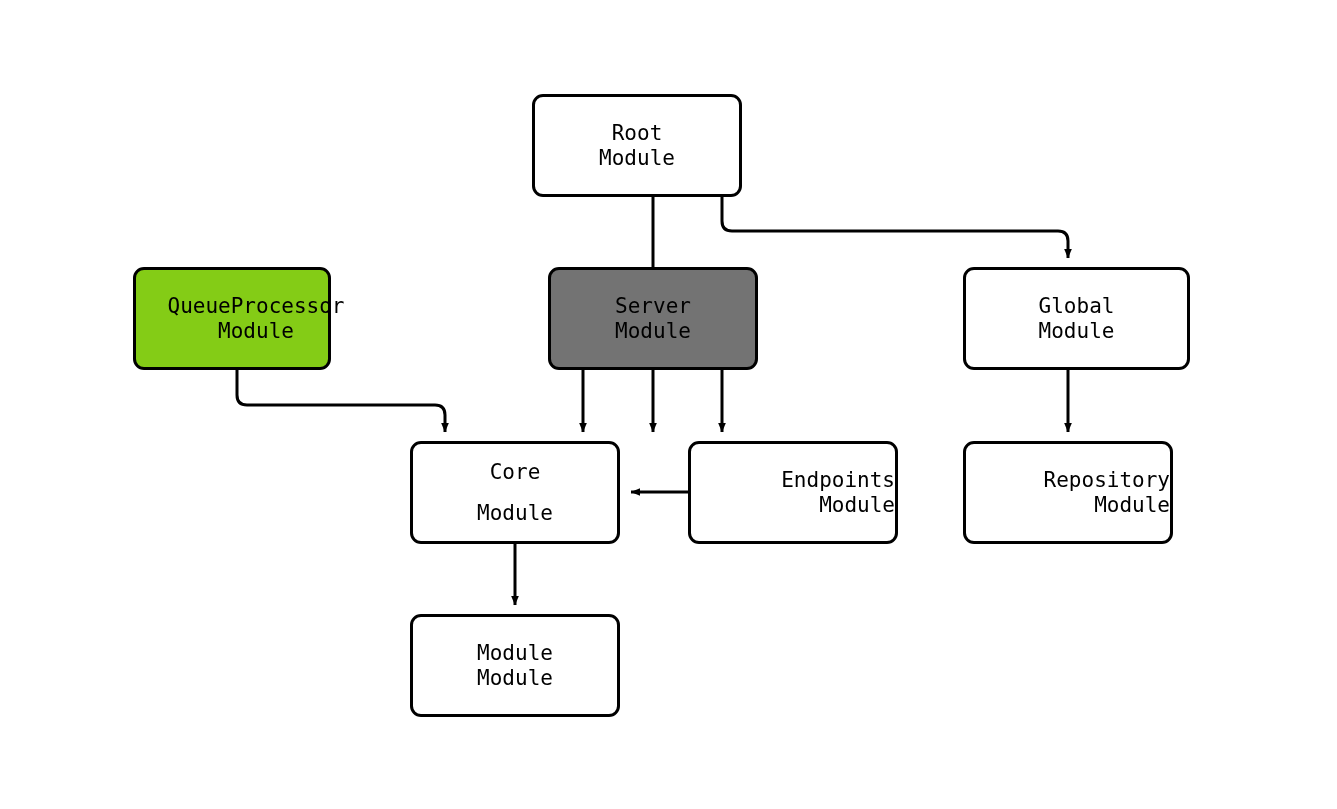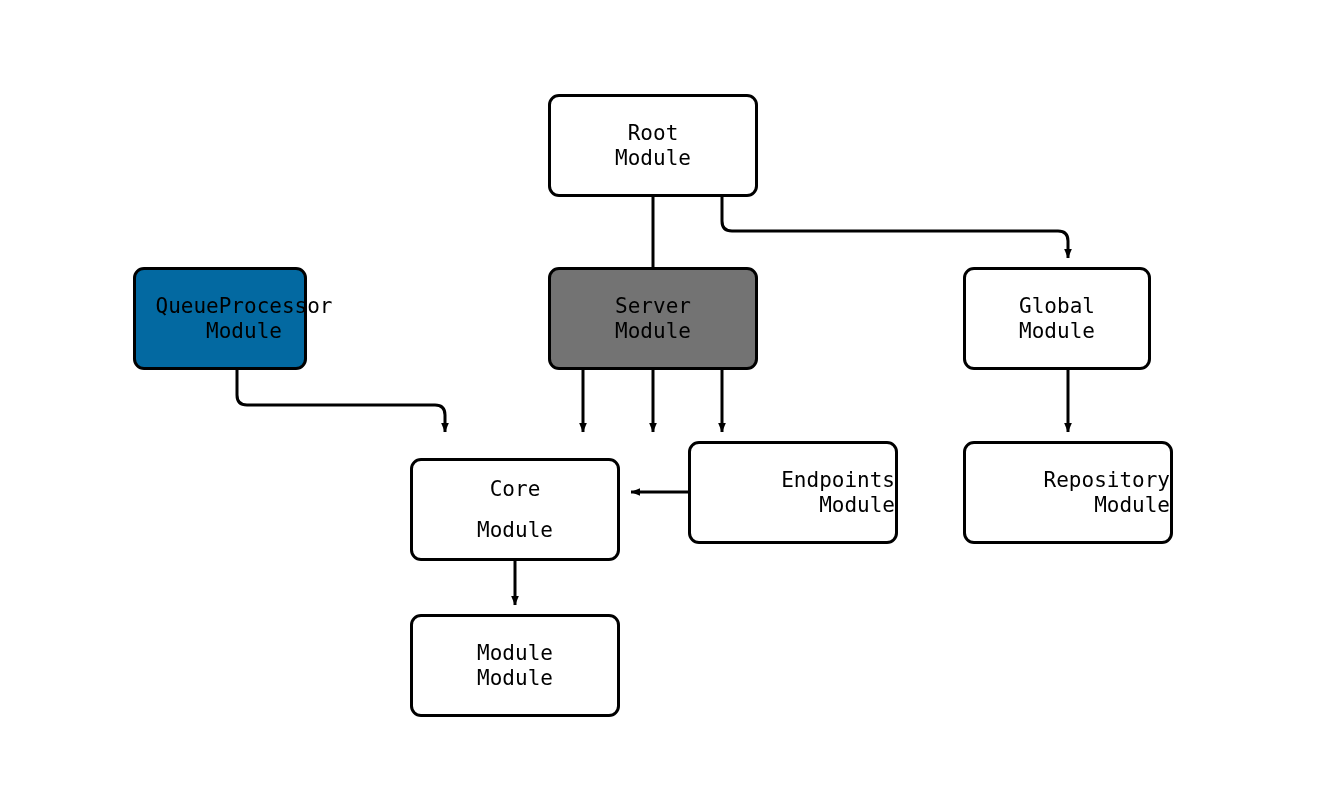--- a/index.html
+++ b/index.html
@@ -68,37 +68,37 @@
         <path d="M 237,370 L 237,395 Q 237,405 247,405 L 435,405 Q 445,405 445,415 L 445,432" stroke="#000000" marker-end="url(#arrowhead)"></path>
         <path d="M 583,370 L 583,432" stroke="#000000" marker-end="url(#arrowhead)"></path>
         <path d="M 722,370 L 722,432" stroke="#000000" marker-end="url(#arrowhead)"></path>
         <path d="M 688,492 L 631,492" stroke="#000000" marker-end="url(#arrowhead)"></path>
         <path d="M 1068,370 L 1068,432" stroke="#000000" marker-end="url(#arrowhead)"></path>
         <path d="M 515,544 L 515,605" stroke="#000000" marker-end="url(#arrowhead)"></path>
       </g>
   </svg>
 
   <div id="nodes">
-      <div class="node" style="left: 548px; top: 94px; width: 210px; height: 103px; border-color: rgb(0, 0, 0); background: rgb(255, 255, 255);">
+      <div class="node" style="left: 532px; top: 94px; width: 210px; height: 103px; border-color: rgb(0, 0, 0); background: rgb(255, 255, 255);">
         <div class="node-label">Root</div>
         <div class="node-label">Module</div>
       </div>
-      <div class="node" style="left: 133px; top: 267px; width: 174px; height: 103px; border-color: rgb(0, 0, 0); background: #0369a1; padding-left: 48px;">
+      <div class="node" style="left: 133px; top: 267px; width: 198px; height: 103px; border-color: rgb(0, 0, 0); background: #84cc16; padding-left: 48px;">
         <div class="node-label">QueueProcessor</div>
         <div class="node-label">Module</div>
       </div>
       <div class="node" style="left: 548px; top: 267px; width: 210px; height: 103px; border-color: rgb(0, 0, 0); background: #737373;">
         <div class="node-label">Server</div>
         <div class="node-label">Module</div>
       </div>
-      <div class="node" style="left: 963px; top: 267px; width: 188px; height: 103px; border-color: rgb(0, 0, 0); background: rgb(255, 255, 255);">
+      <div class="node" style="left: 963px; top: 267px; width: 227px; height: 103px; border-color: rgb(0, 0, 0); background: rgb(255, 255, 255);">
         <div class="node-label">Global</div>
         <div class="node-label">Module</div>
       </div>
-      <div class="node" style="left: 410px; top: 458px; width: 210px; height: 103px; border-color: rgb(0, 0, 0); background: rgb(255, 255, 255); gap: 16px;">
+      <div class="node" style="left: 410px; top: 441px; width: 210px; height: 103px; border-color: rgb(0, 0, 0); background: rgb(255, 255, 255); gap: 16px;">
         <div class="node-label">Core</div>
         <div class="node-label">Module</div>
       </div>
       <div class="node" style="left: 688px; top: 441px; width: 210px; height: 103px; border-color: rgb(0, 0, 0); background: rgb(255, 255, 255); align-items: flex-end;">
         <div class="node-label">Endpoints</div>
         <div class="node-label">Module</div>
       </div>
       <div class="node" style="left: 963px; top: 441px; width: 210px; height: 103px; border-color: rgb(0, 0, 0); background: rgb(255, 255, 255); align-items: flex-end;">
         <div class="node-label">Repository</div>
         <div class="node-label">Module</div>

